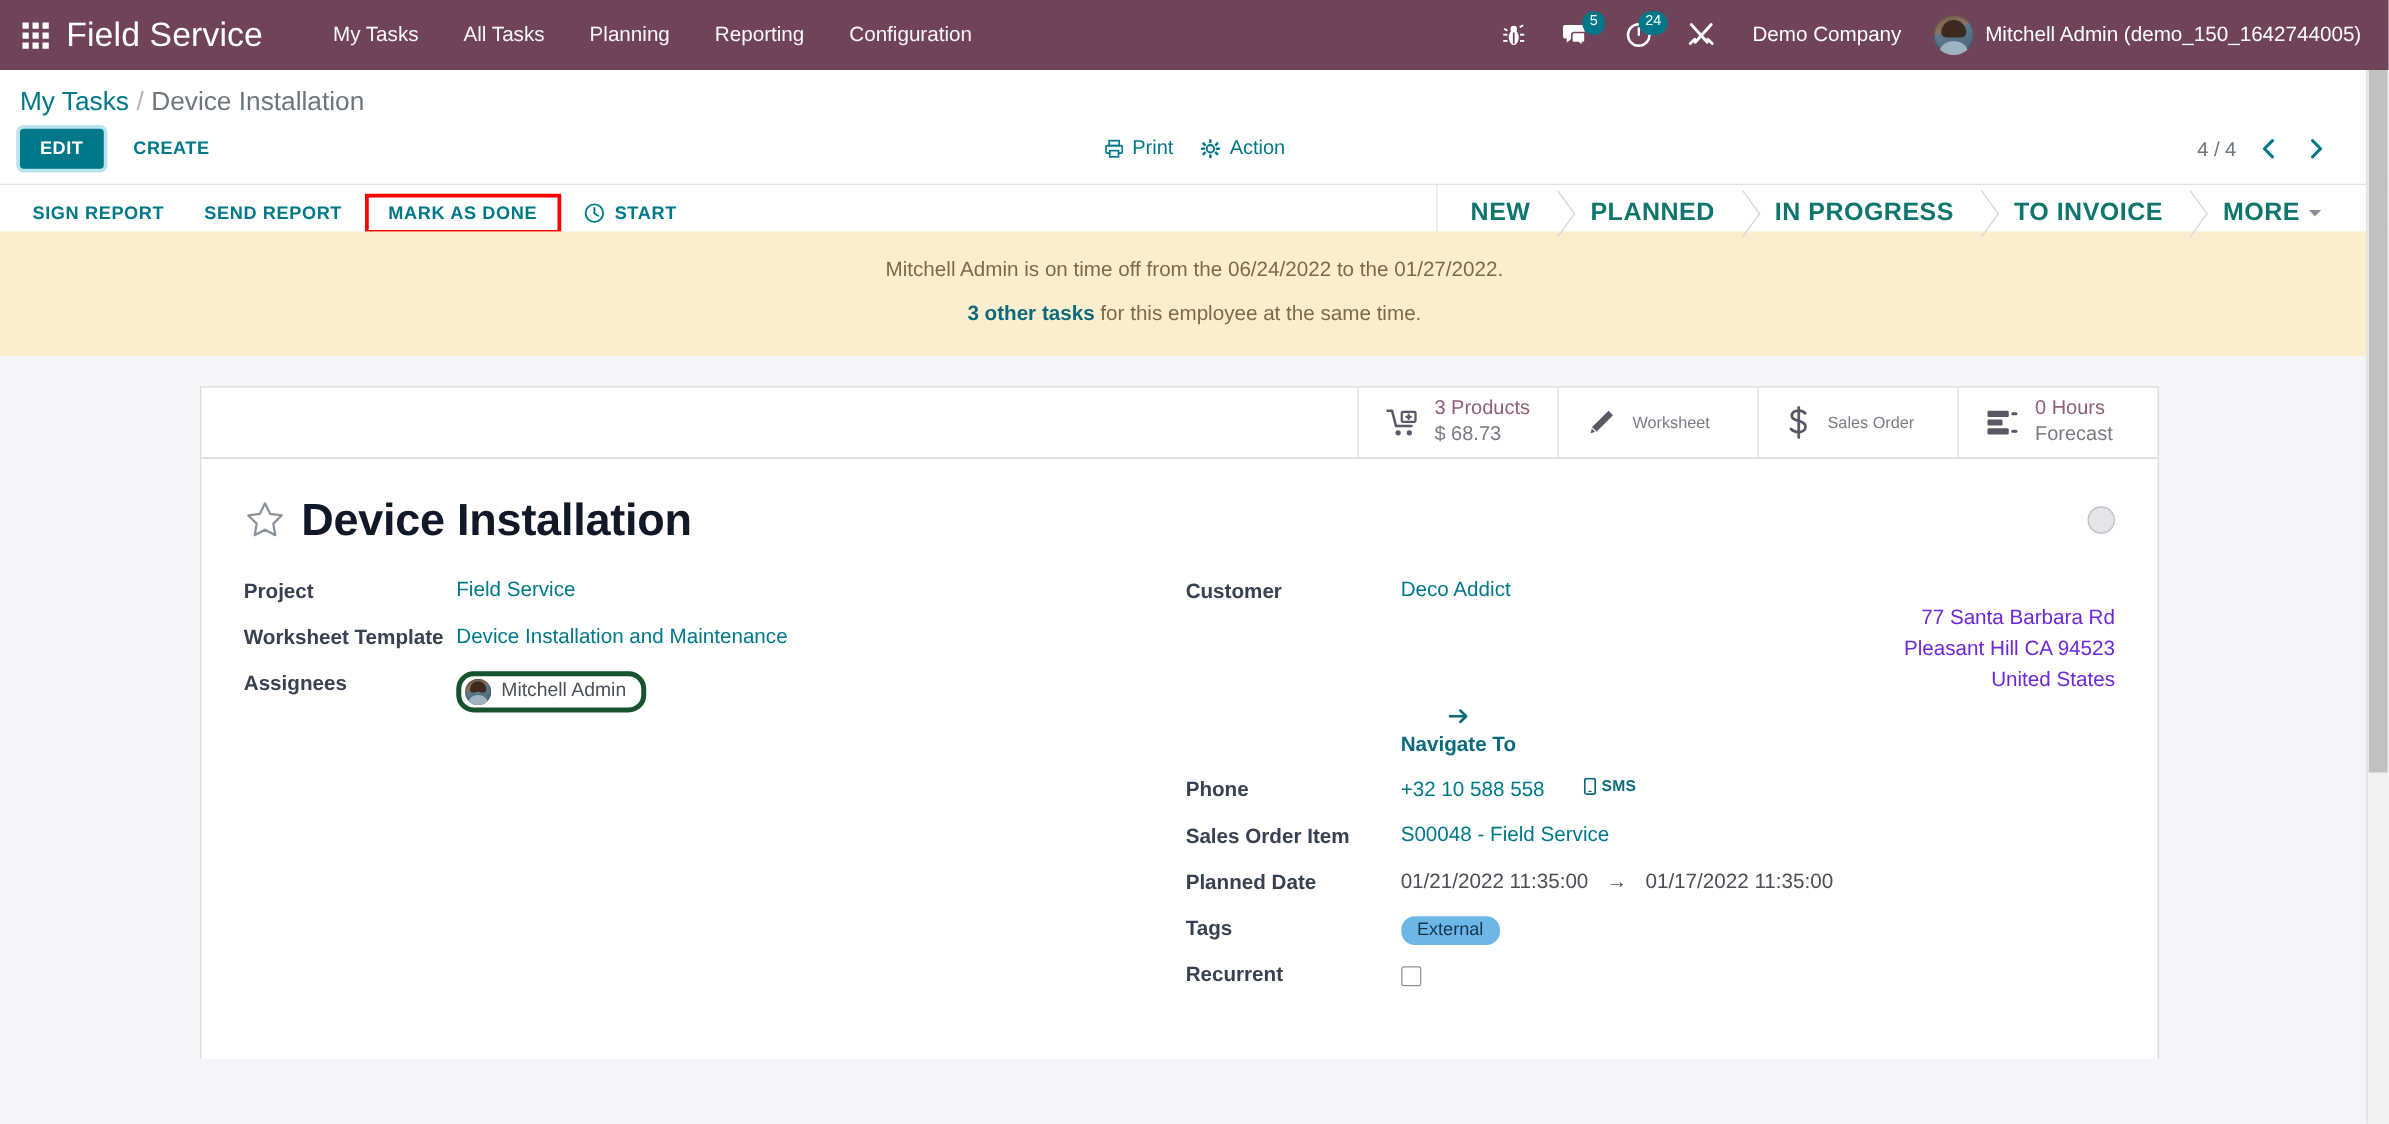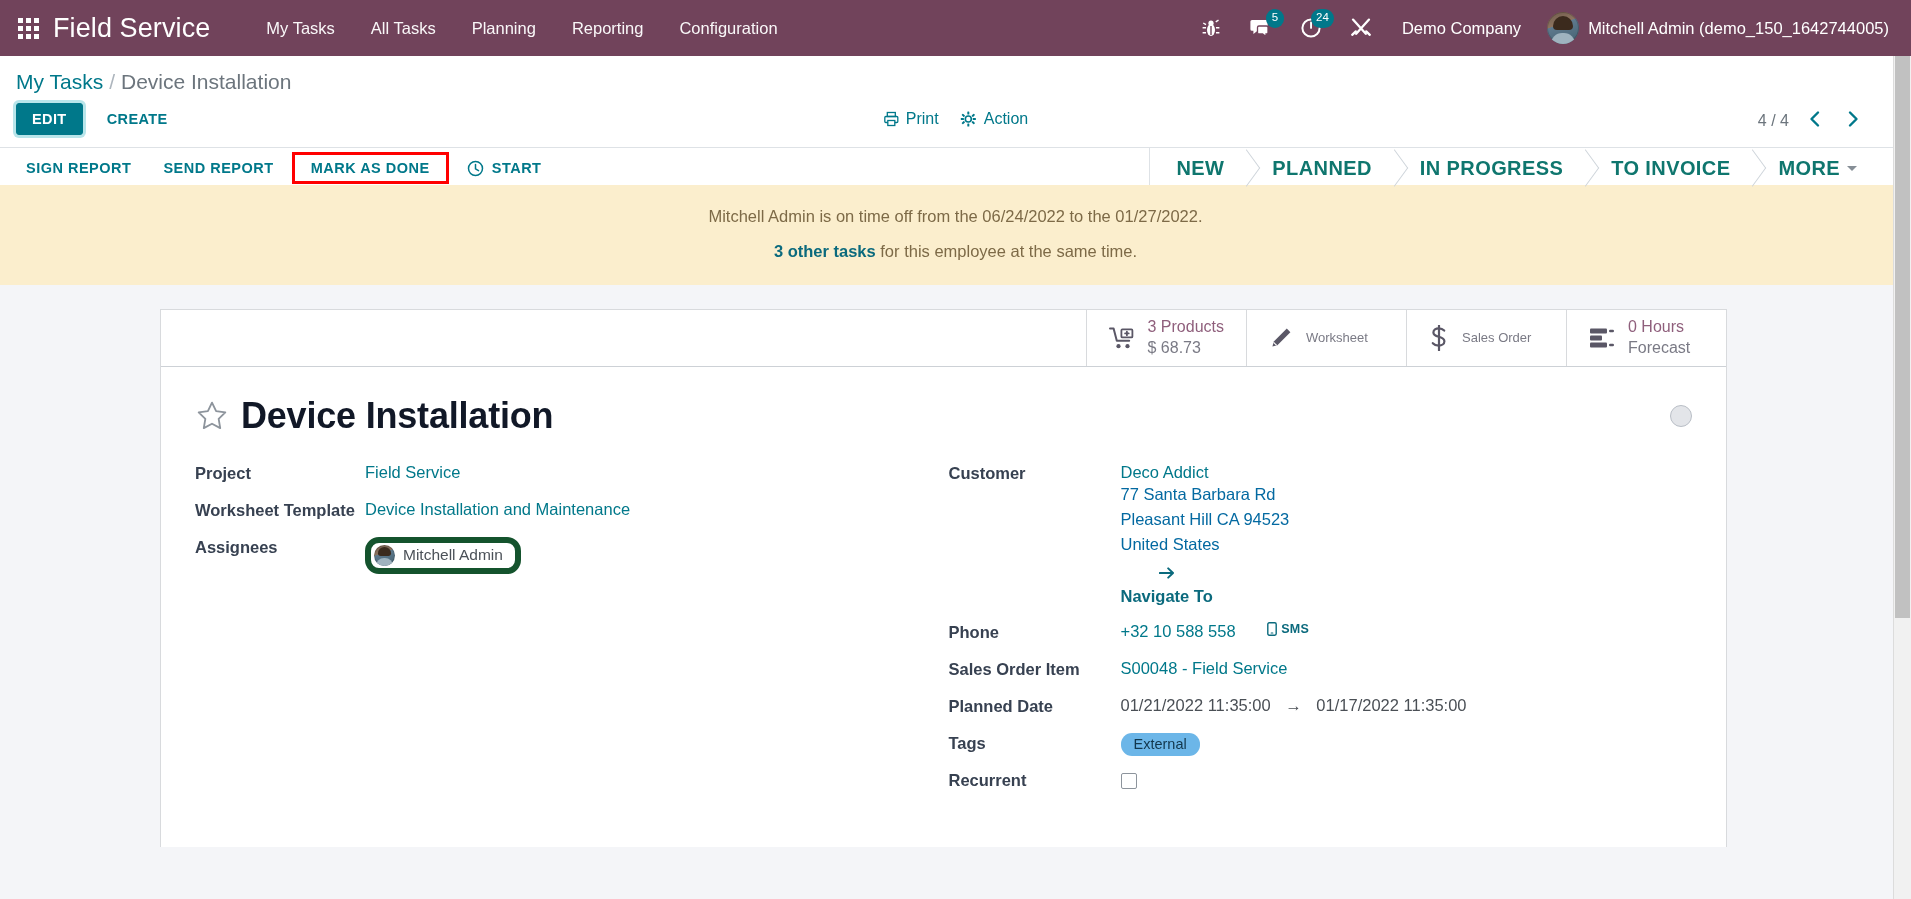--- a/index.html
+++ b/index.html
@@ -188,21 +188,21 @@
     cursor: pointer;
     display: flex; align-items: center;
     padding: 2px 4px;
   }
 
   
   .statusbar-row {
     display: flex;
     align-items: stretch;
     background: #ffffff;
-    border-bottom: 6px solid #ef4444;
+    border-bottom: 1px solid #ef4444;
     height: 46px;
     position: relative;
   }
   .sb-buttons { display: flex; align-items: center; padding-left: 10px; }
   .sb-btn {
     border: 1px solid transparent;
     background: transparent;
     color: #00788a;
     font-size: 14.5px;
     font-weight: 700;
@@ -357,38 +357,38 @@
   .col-right .field-row { grid-template-columns: 172px 1fr; }
   .field-label {
     font-weight: 700;
     font-size: 16.5px;
     color: #374151;
     padding-top: 1px;
     white-space: nowrap;
   }
   .field-value { font-size: 16.5px; color: #4a4f55; }
   .link-val { color: #00788a; cursor: pointer; }
-  .addr-line { color: #0369a1; line-height: 1.52; }
+  .addr-line { color: #6d28d9; line-height: 1.52; text-align: right; }
   .navigate-link {
     display: inline-flex;
     align-items: center;
     gap: 7px;
     color: #0b6a7d;
     font-weight: 700;
     font-size: 16.5px;
     margin-top: 9px;
     cursor: pointer;
     flex-direction: column;
   }
 
   .chip-user {
     display: inline-flex;
     align-items: center;
     gap: 8px;
-    border: 6px solid #14532d;
+    border: 4px solid #14532d;
     border-radius: 14px;
     padding: 2px 12px 2px 3px;
     background: #fff;
     font-size: 15.5px;
     color: #4b5158;
     cursor: pointer;
   }
   .chip-avatar {
     width: 21px; height: 21px; border-radius: 50%;
     background: radial-gradient(circle at 50% 34%, #f0d2bb 0 24%, rgba(240,210,187,0) 25%),

